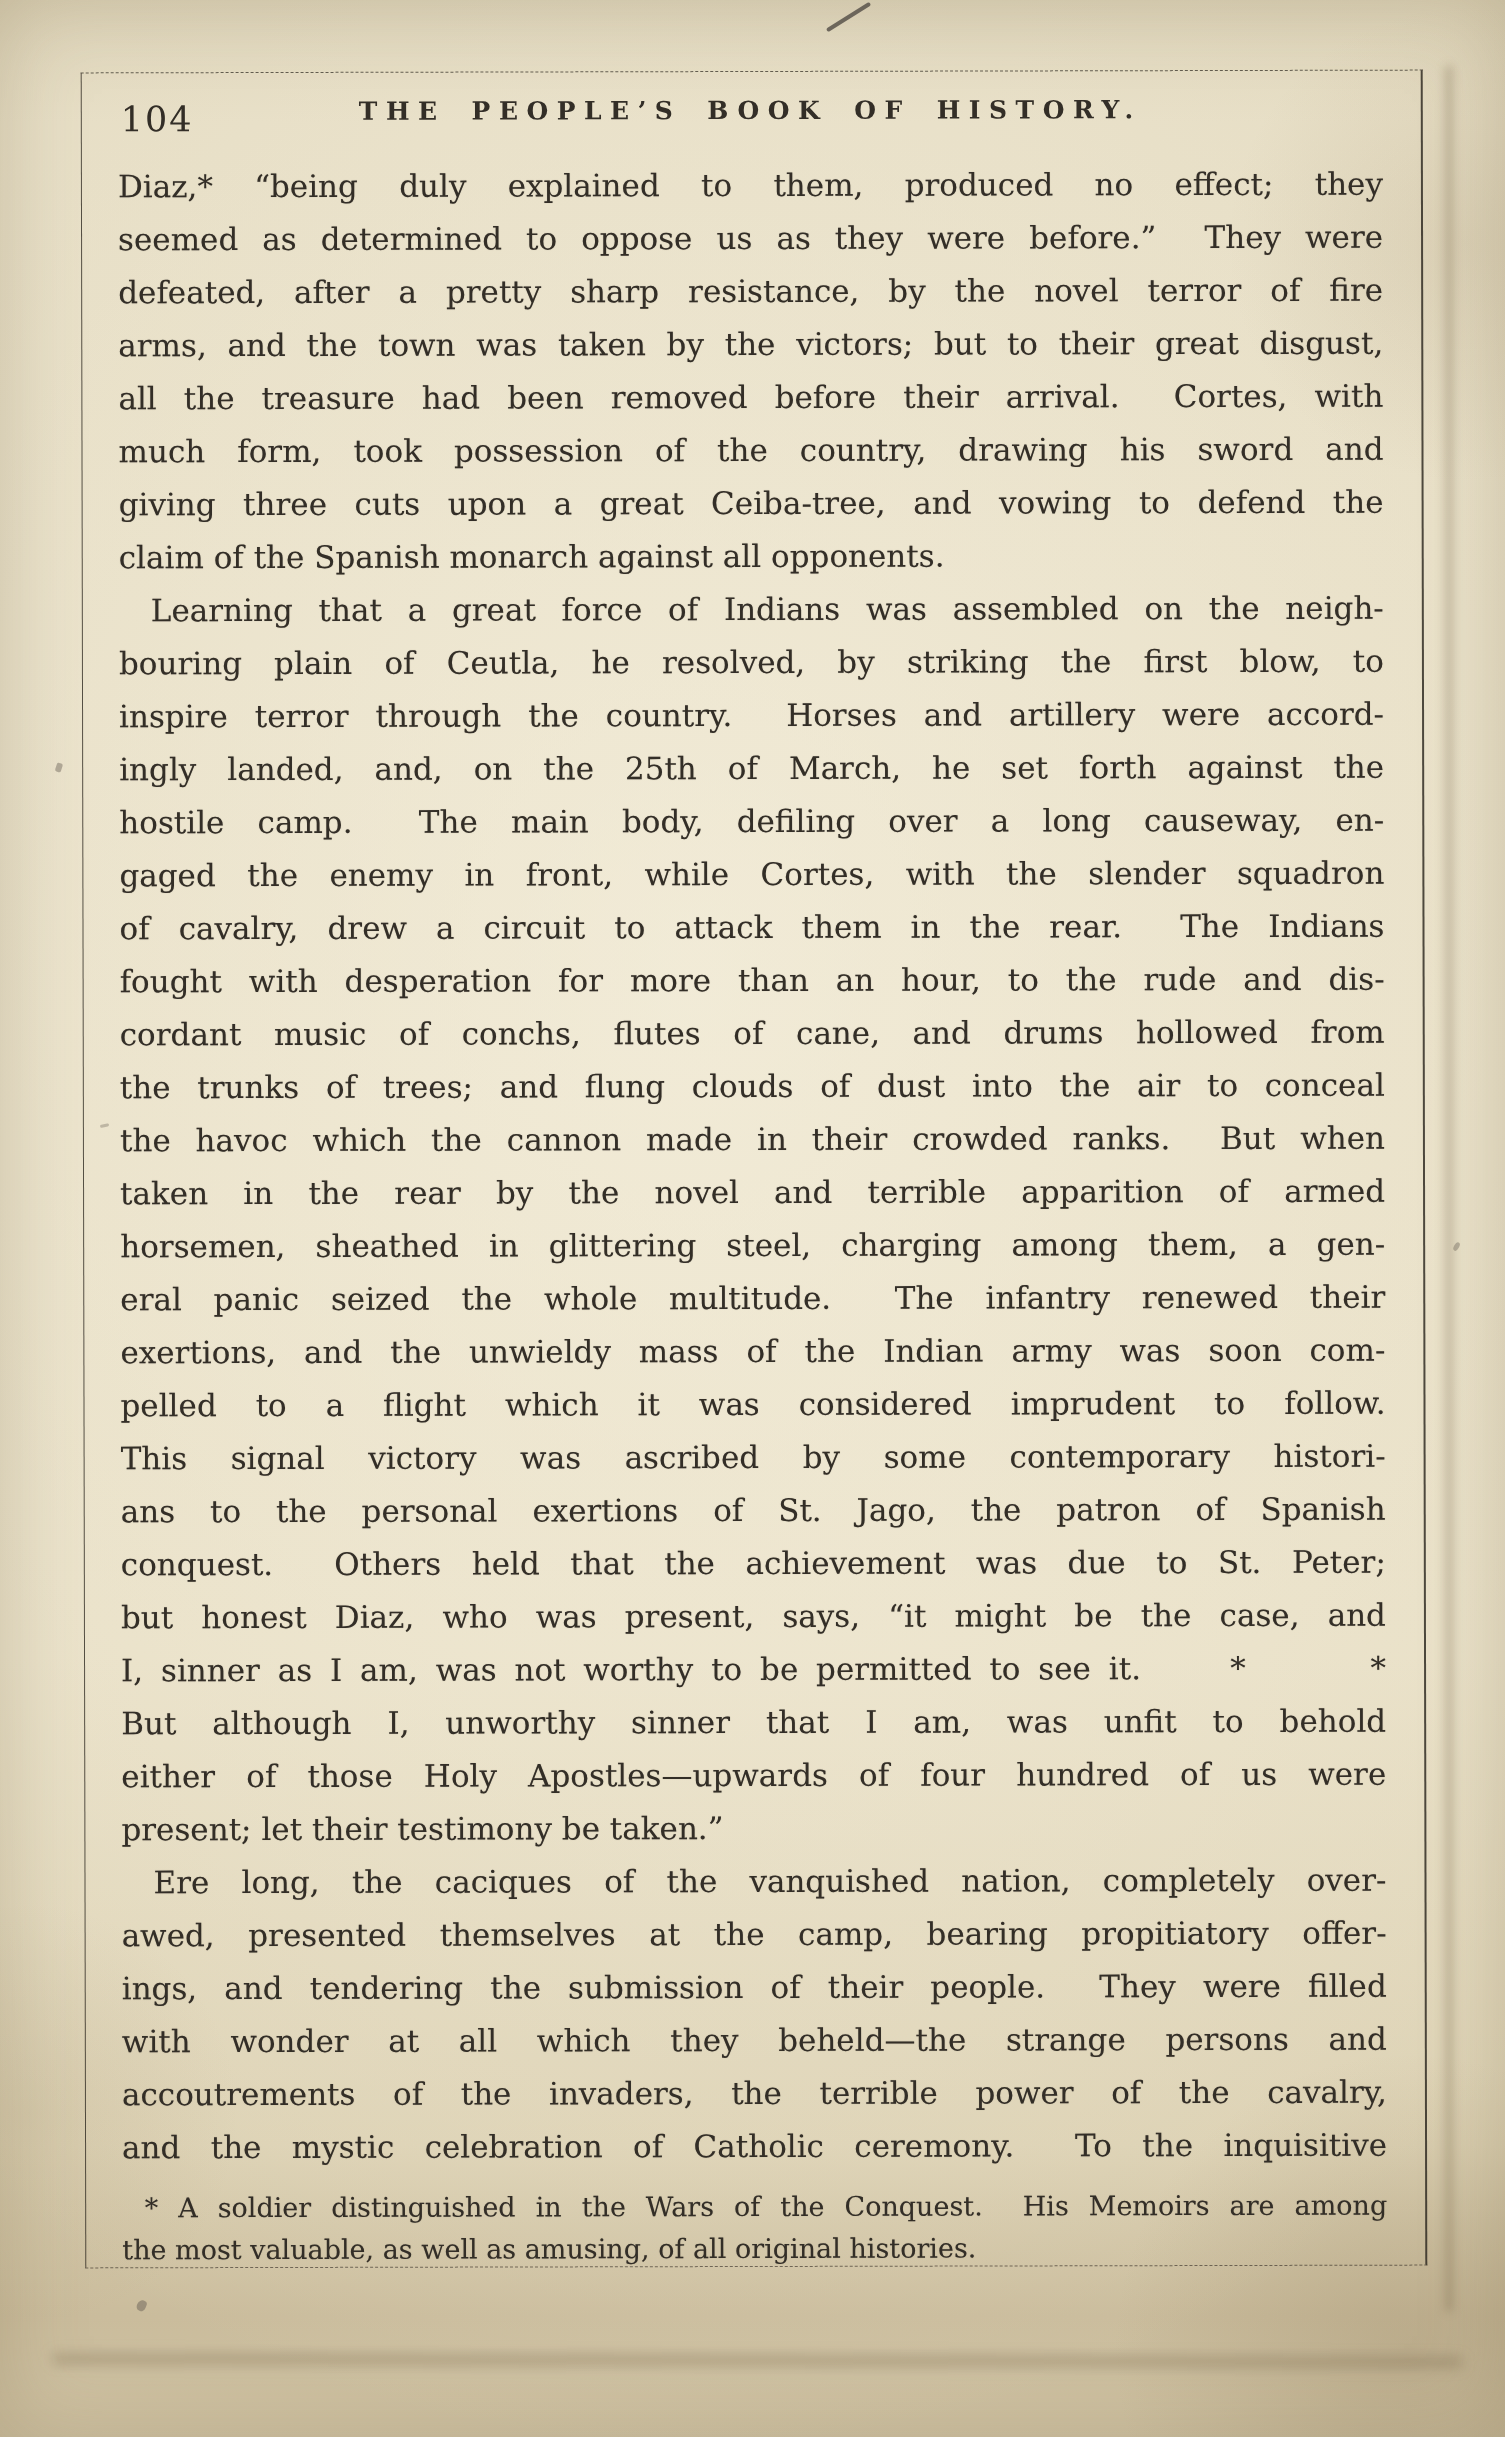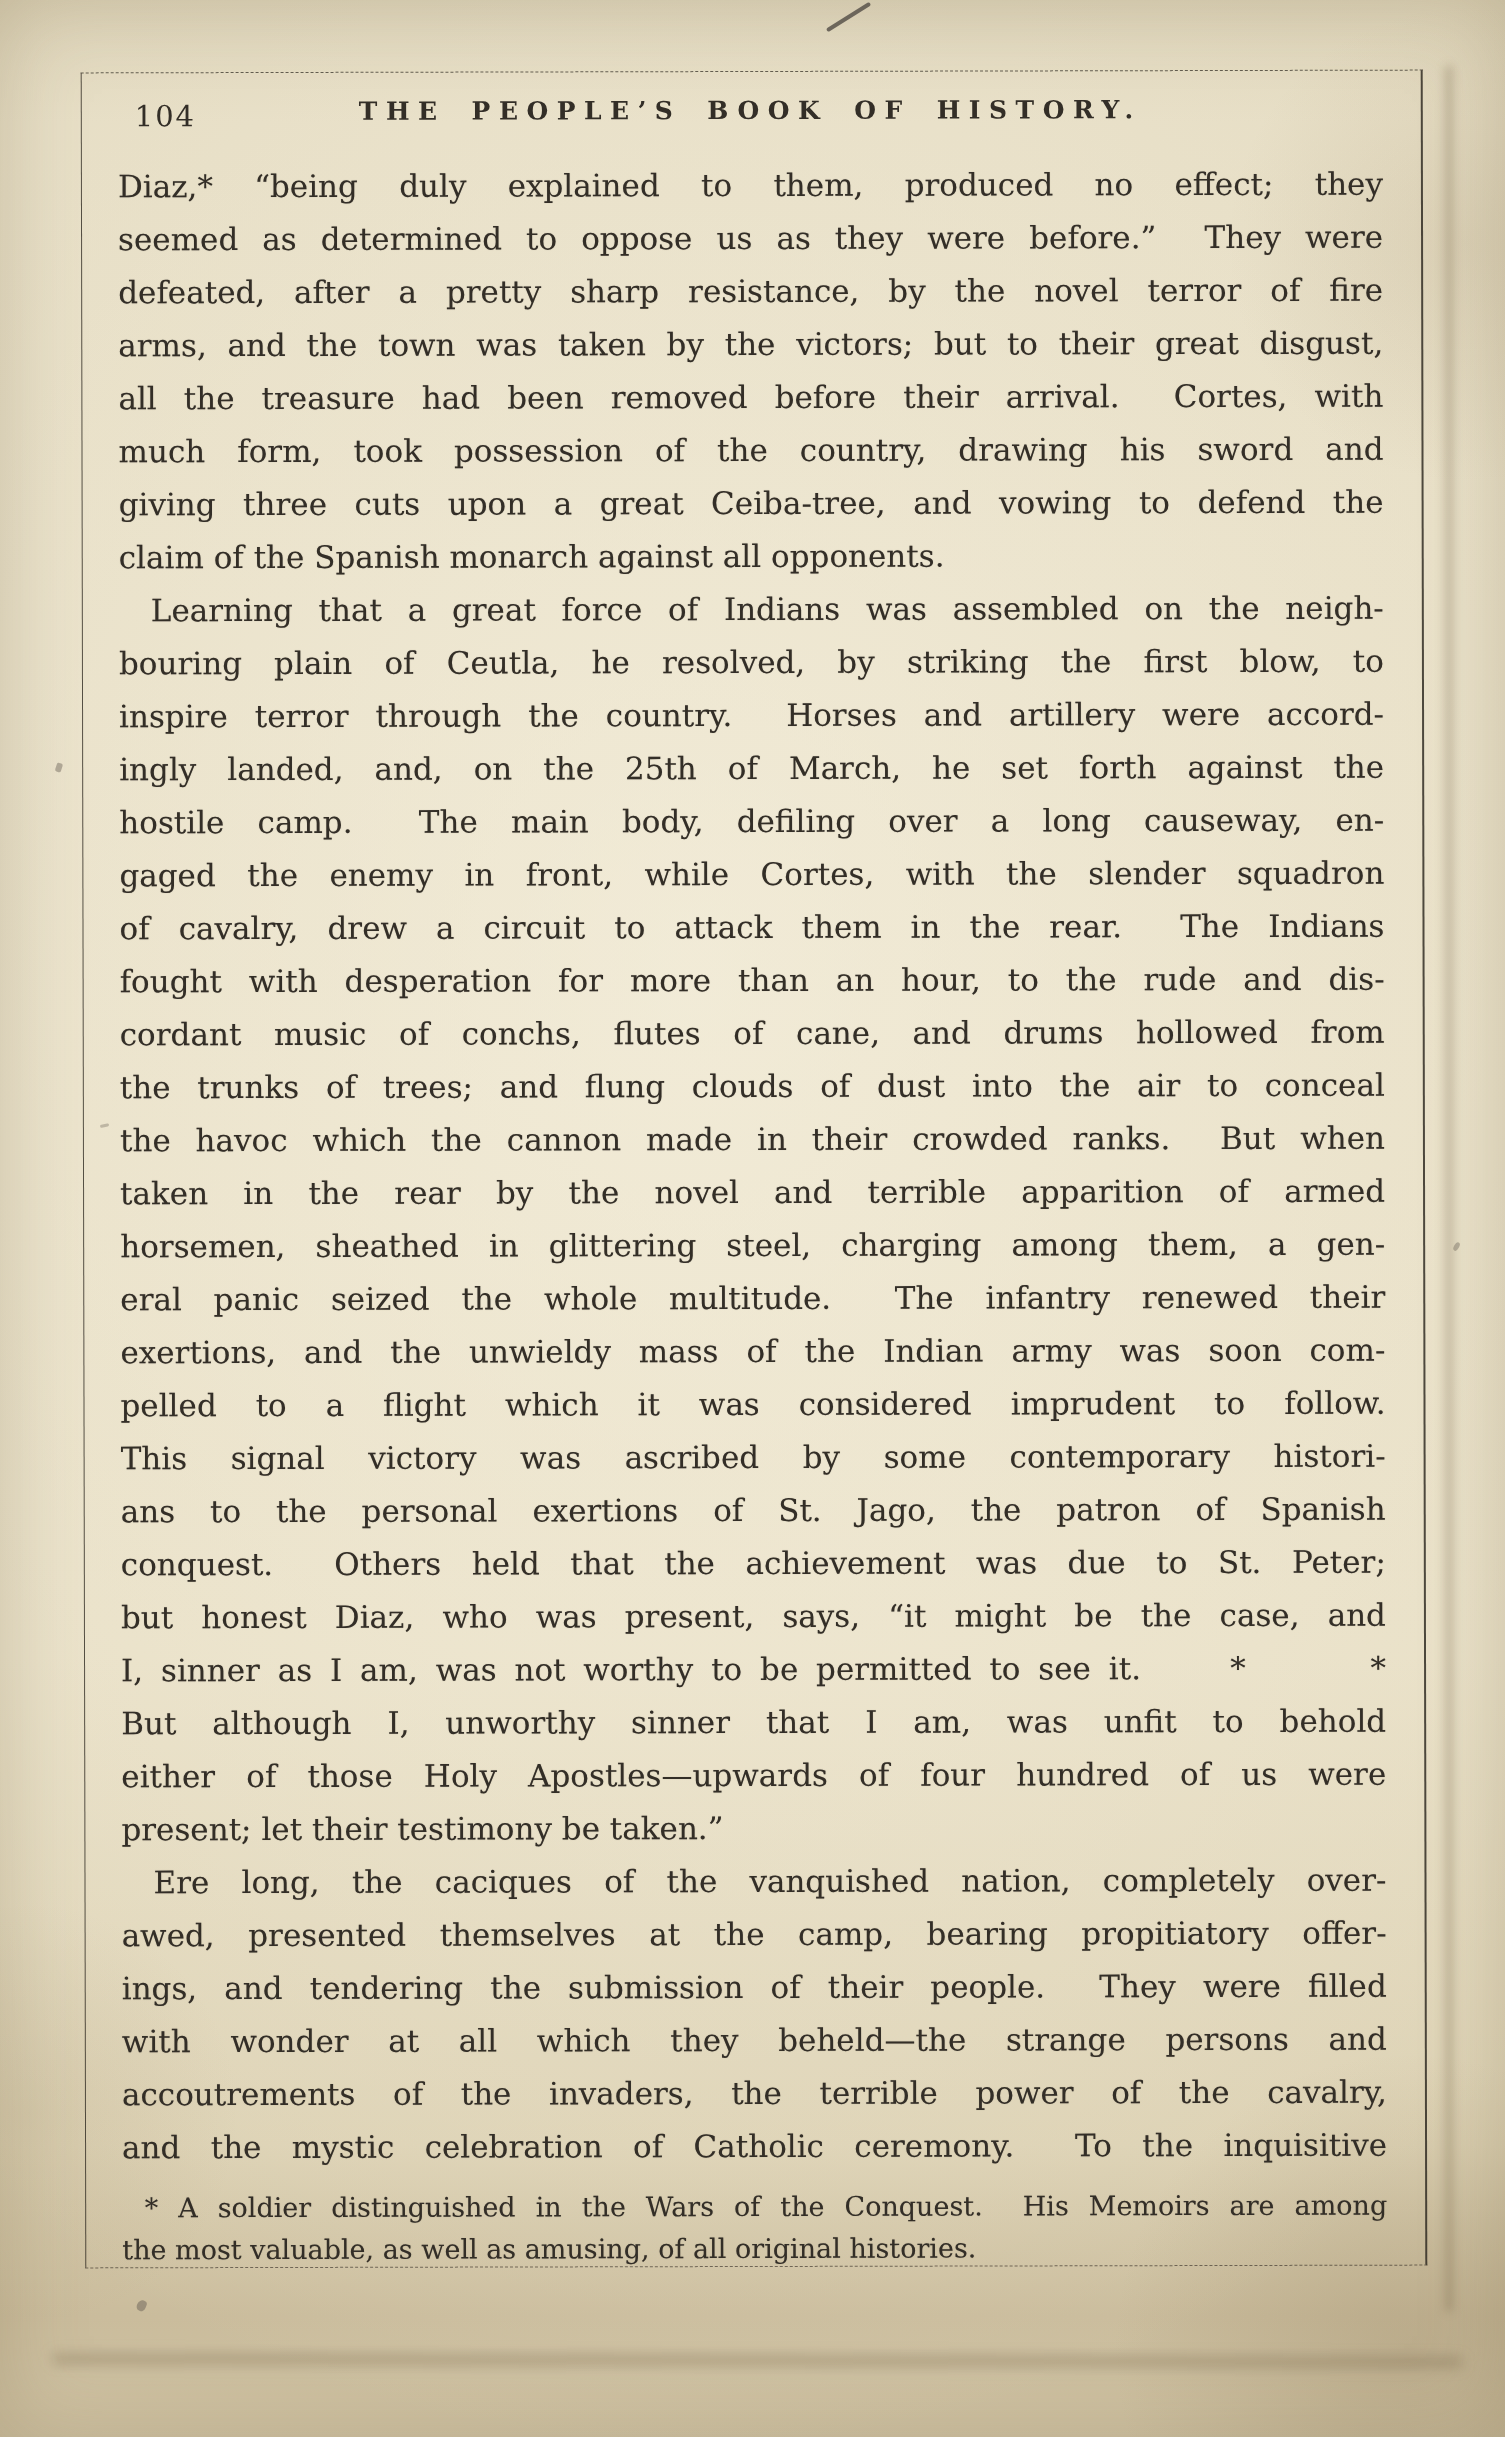--- a/index.html
+++ b/index.html
@@ -36,21 +36,21 @@
     box-sizing:border-box;
     border-top:1.9px dashed rgba(44,39,31,.70);
     border-bottom:1.9px dashed rgba(44,39,31,.60);
     border-left:1.9px solid rgba(44,39,31,.78);
     border-right:2.8px solid rgba(44,39,31,.82);
     padding:15px 38px 0 36px;
     transform:rotate(-.12deg);
   }
 
   .header{position:relative;height:49px;margin-bottom:22.5px;}
-  .page-num{position:absolute;left:17px;top:11.3px;font-size:29px;letter-spacing:1.9px;}
+  .page-num{position:absolute;left:3px;top:11.3px;font-size:35px;letter-spacing:1.9px;}
   .title{text-align:center;font-size:25px;font-weight:700;letter-spacing:.34em;word-spacing:.35em;padding-top:9.4px;white-space:nowrap;}
 
   .body-text{font-size:31px;line-height:53px;text-shadow:0 0 0.9px rgba(51,46,39,.35);}
   .line{text-align:justify;text-align-last:justify;}
   .line.last{text-align-last:left;}
   .line.indent{text-indent:32px;}
 
   .footnote{margin-top:13px;font-size:27px;line-height:42px;text-shadow:0 0 0.9px rgba(51,46,39,.3);}
   .footnote .line.indent{text-indent:22.5px;}
 </style>

